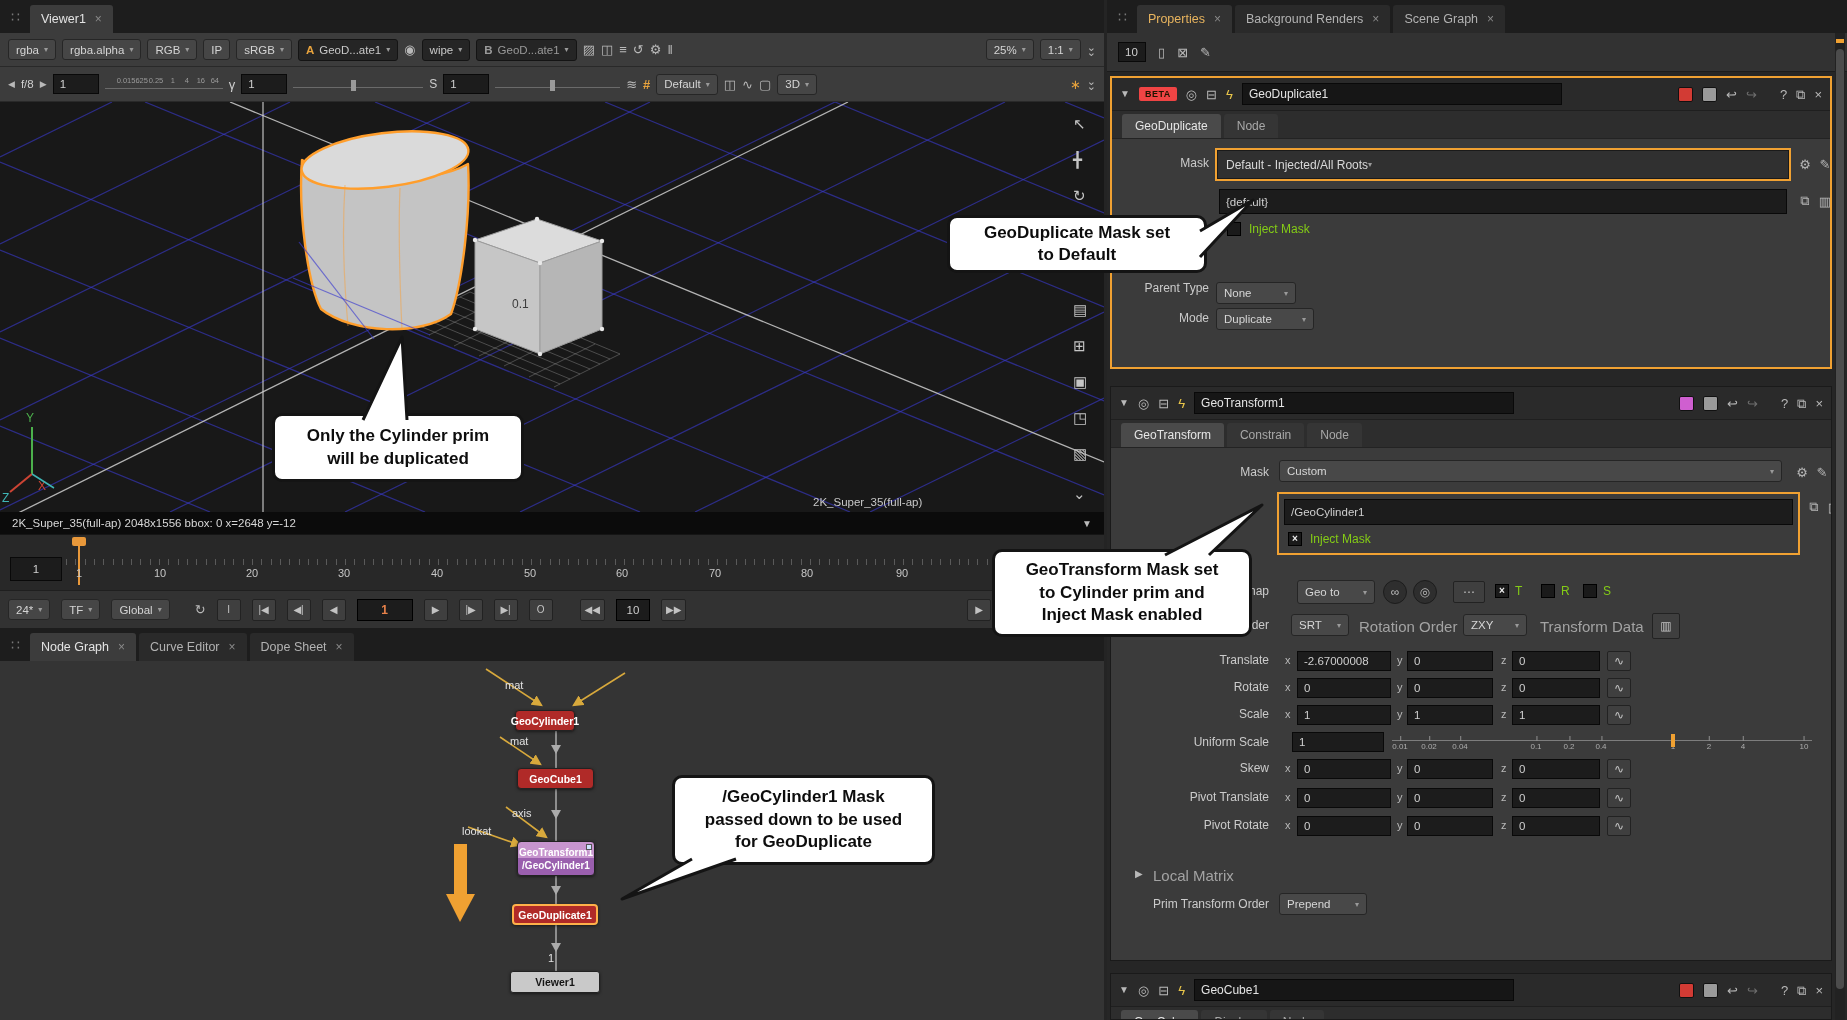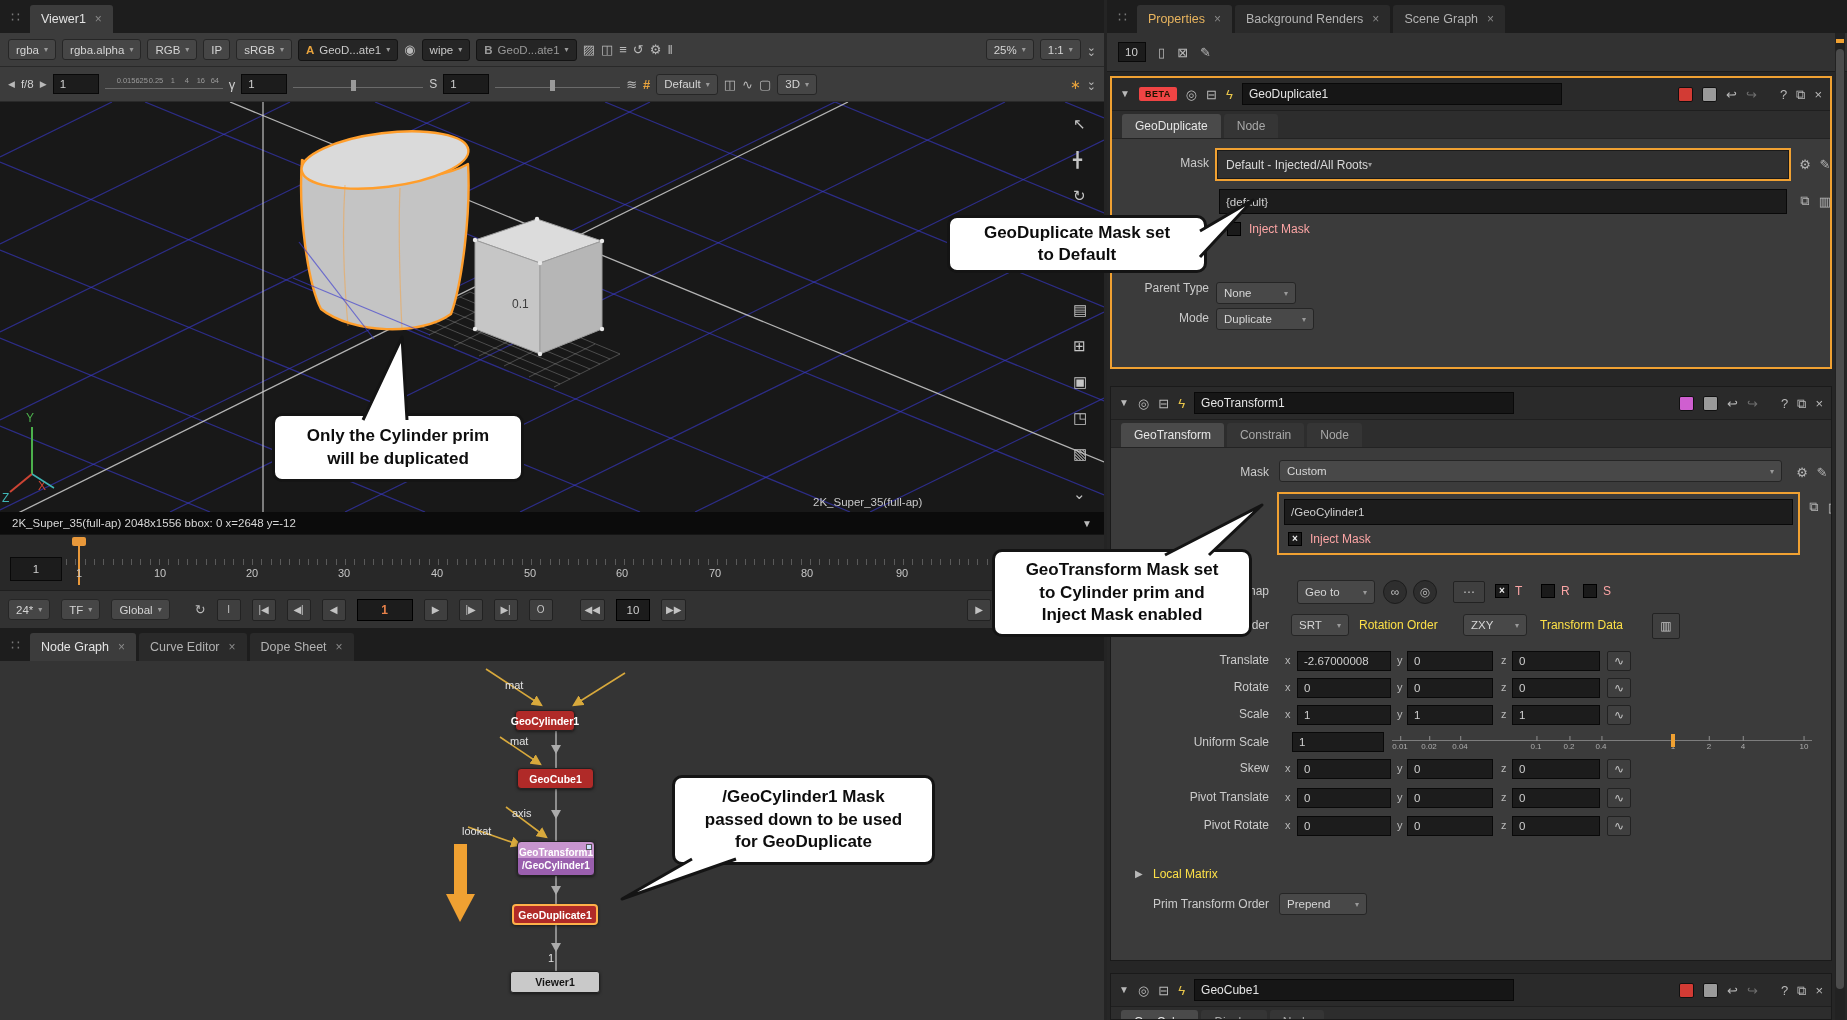--- a/index.html
+++ b/index.html
@@ -49,21 +49,21 @@
 .sw{width:15px;height:15px;border:1px solid #111;border-radius:2px}
 .beta{background:#ef4444;color:#201400;font-size:9px;font-weight:bold;padding:2px 6px;border-radius:2px;letter-spacing:.5px}
 .ptabs{height:28px;background:#2d2d2d;display:flex;align-items:flex-end;padding-left:10px;gap:3px;border-bottom:1px solid #232323}
 .ptab{height:24px;display:flex;align-items:center;padding:0 13px;font-size:12px;color:#a8a8a8;background:#353535;border-radius:3px 3px 0 0}
 .ptab.on{background:#4a4a4a;color:#e6e6e6}
 .plabel{position:absolute;text-align:right;font-size:12px;color:#cbcbcb}
 .obox{position:absolute;border:2px solid #f0a132}
 .ddw{width:100%;height:100%;display:flex;align-items:center;justify-content:flex-start;background:#303030;border:1px solid #1a1a1a;padding:0 8px;font-size:12px;color:#d8d8d8}
 .ddp{position:absolute;display:flex;align-items:center;justify-content:space-between;gap:6px;background:#484848;border:1px solid #252525;border-radius:3px;padding:0 7px;font-size:11.5px;color:#d6d6d6;height:22px}
 .cb{position:absolute;width:14px;height:14px;background:#1a1a1a;border:1px solid #000;color:#eee;font-size:10px;font-weight:bold;display:flex;align-items:center;justify-content:center;line-height:1}
-.cblbl{position:absolute;font-size:12px;color:#fca5a5}
+.cblbl{position:absolute;font-size:12px;color:#84cc16}
 .pic{position:absolute;width:18px;height:18px;display:flex;align-items:center;justify-content:center;color:#b5b5b5;font-size:13px}
 .circ{position:absolute;width:24px;height:24px;border-radius:50%;background:#2e2e2e;border:1px solid #1c1c1c;display:flex;align-items:center;justify-content:center;color:#bbb;font-size:12px}
 .trow{position:absolute;left:0;width:100%;height:23px}
 .trow .lb{position:absolute;left:0;top:3px;width:158px;text-align:right;font-size:12px;color:#cbcbcb}
 .axl{position:absolute;top:4px;font-size:11px;color:#b9b9b9}
 .trow input{position:absolute;top:1px;height:20px}
 .an{position:absolute;top:1px;width:24px;height:20px;font-size:12px}
 .uslider{position:absolute;left:281px;top:344px;width:420px;height:24px}
 .usline{position:absolute;left:0;right:0;top:9px;height:1px;background:#7d7d7d}
 .utl{position:absolute;top:11px;transform:translateX(-50%);font-size:8px;color:#adadad}
@@ -77,21 +77,21 @@
 .gain span{position:absolute;top:2px}
 .sb{position:absolute;left:728px;top:33px;width:10px;height:987px;background:#222}
 .sb .th{position:absolute;left:1px;top:16px;width:8px;height:940px;border-radius:4px;background:#4c4c4c}
 .sb .mk{position:absolute;left:1px;top:6px;width:8px;height:4px;background:#f0a132}
 .crow{height:39px;background:#323232;border-bottom:1px solid #1c1c1c;display:flex;align-items:center;gap:12px;padding:0 11px}
 .ph{position:absolute;left:78px;top:6px;width:2px;height:44px;background:#e8983a}
 .phm{position:absolute;left:72px;top:2px;width:14px;height:9px;background:#e8983a;border-radius:2px}
 .tlcur{position:absolute;left:10px;top:22px;width:52px;height:24px;display:flex;align-items:center;justify-content:center}
 .tlruler{position:absolute;left:66px;right:12px;top:24px;height:6px;background:repeating-linear-gradient(90deg,#5a5a5a 0 1px,transparent 1px 9.3px)}
 .spacer{flex:1}
-.lmrow{position:absolute;font-size:12px;color:#fde047}
+.lmrow{position:absolute;font-size:15px;color:#a3a3a3}
 </style>
 </head>
 <body>
 
 <div class="lp">
 
   <div class="tbar">
     <span class="mg">∷</span>
     <div class="tab on">
       <span>Viewer1</span>

